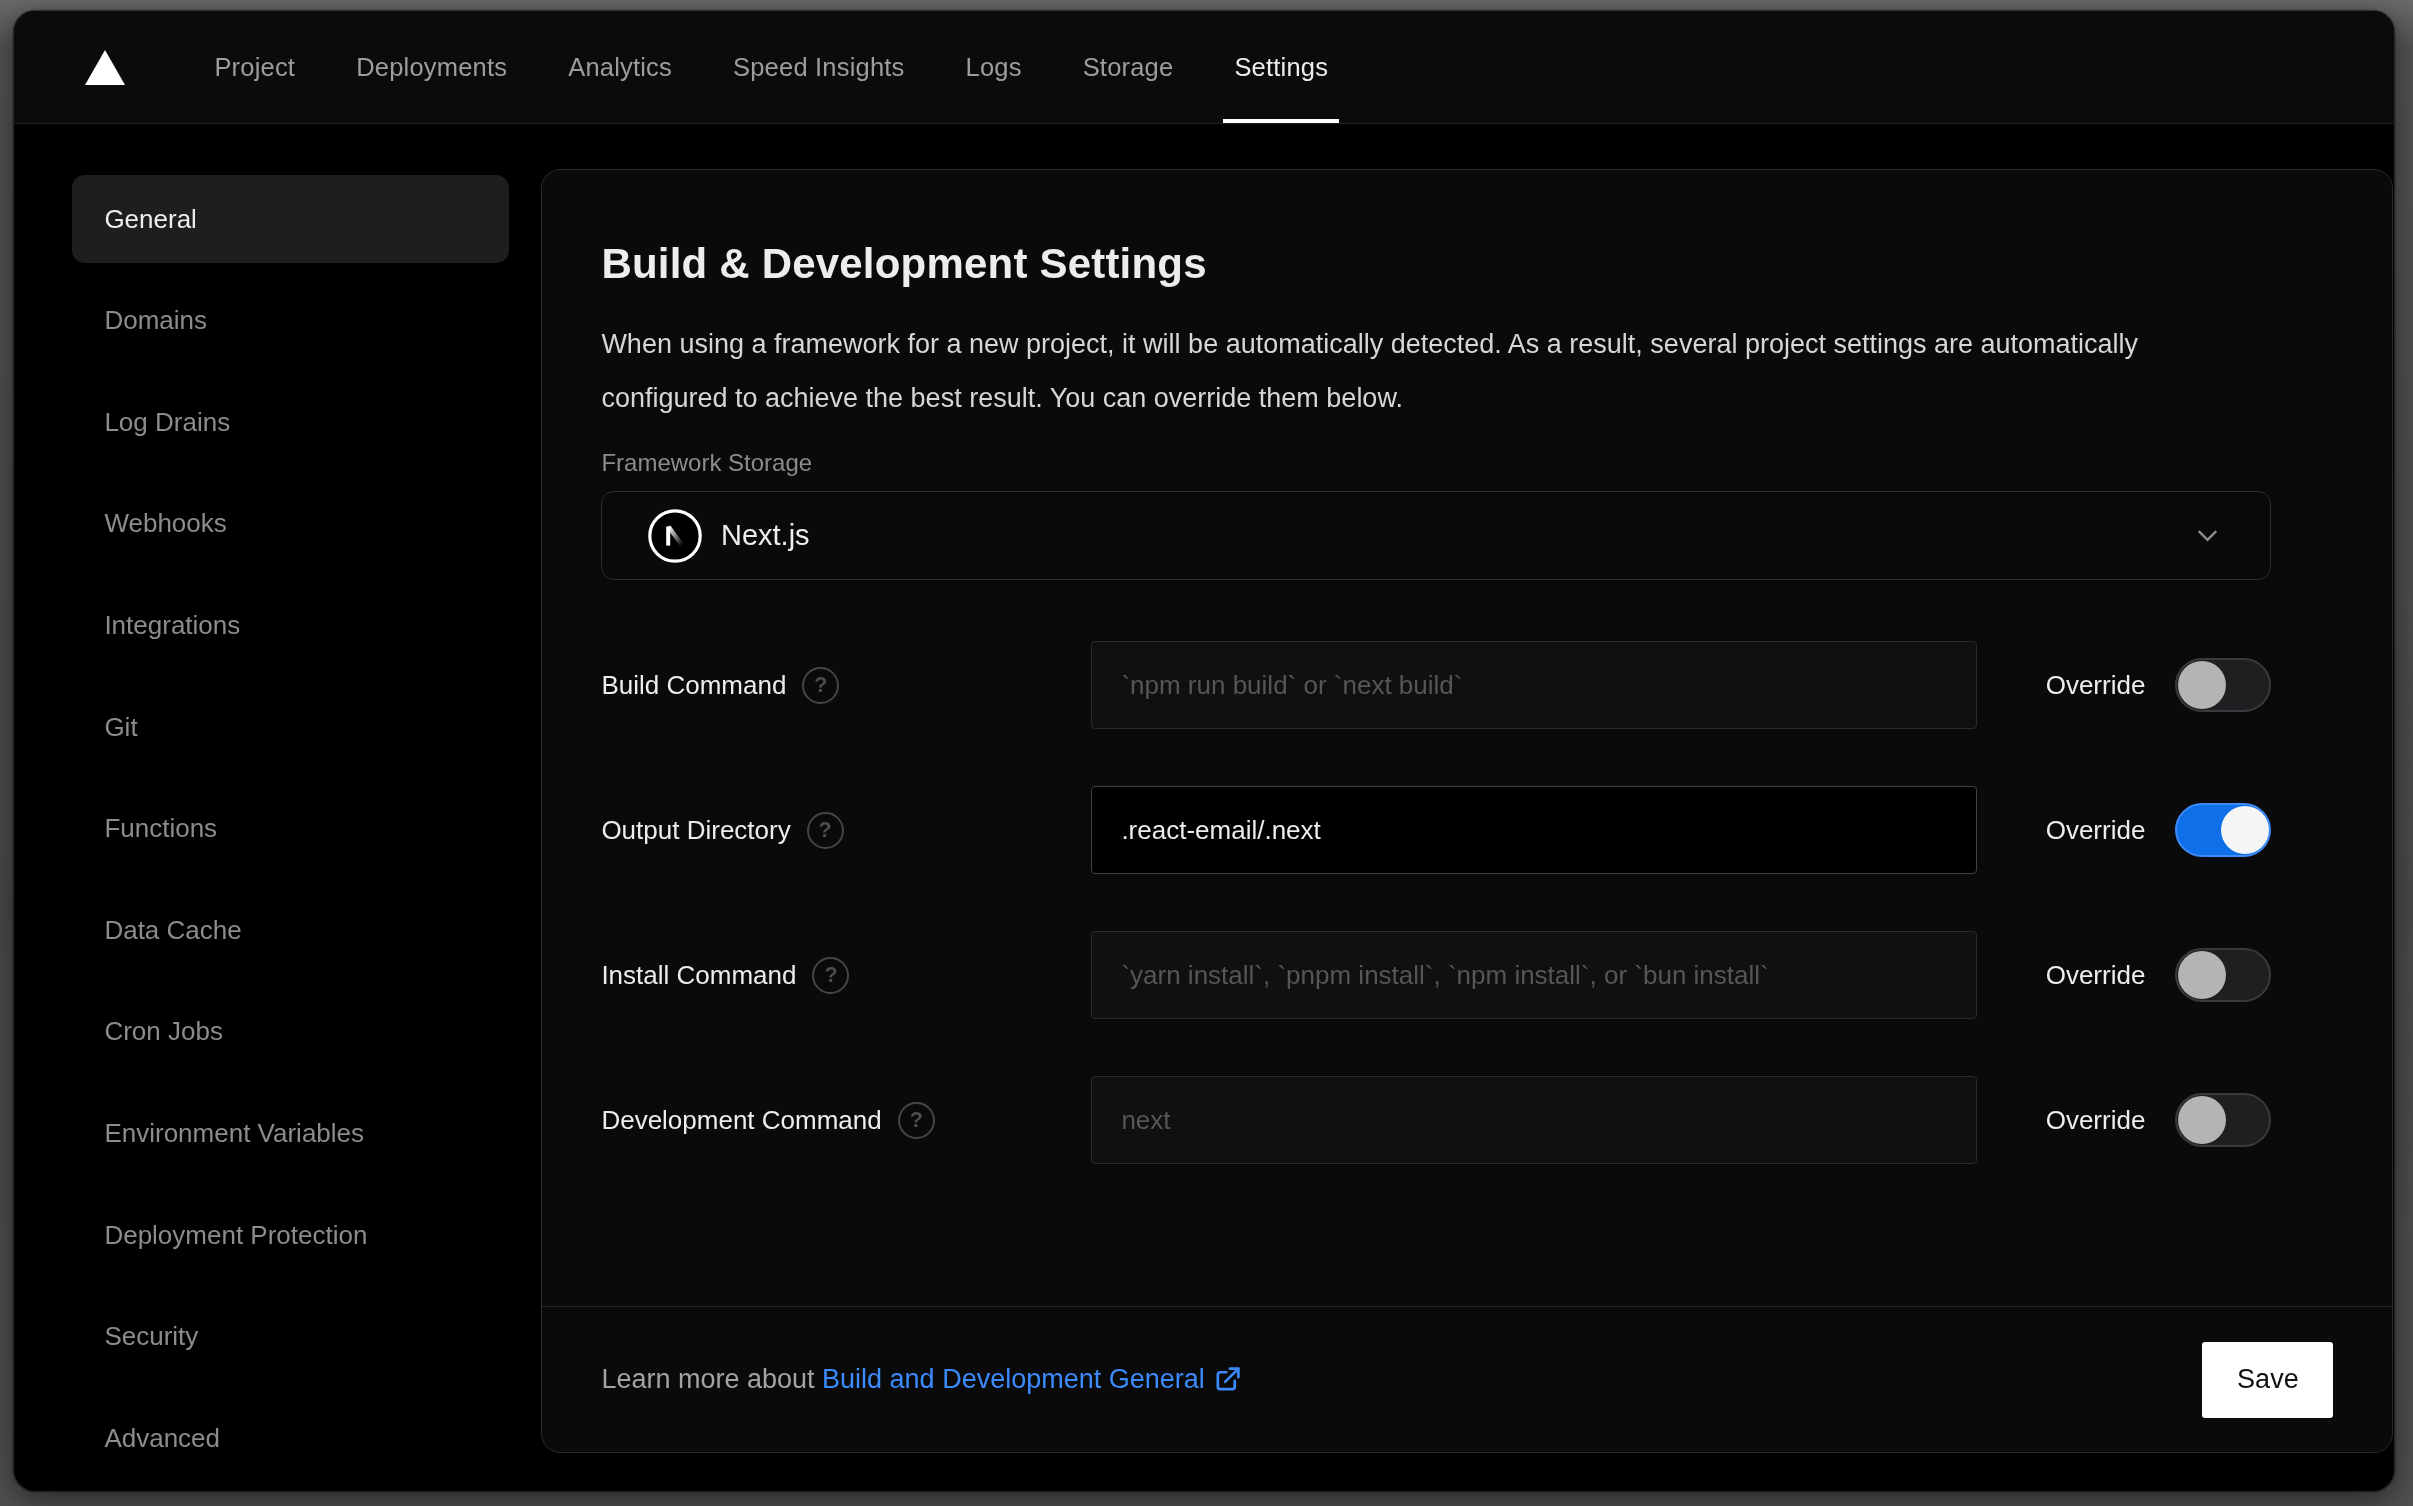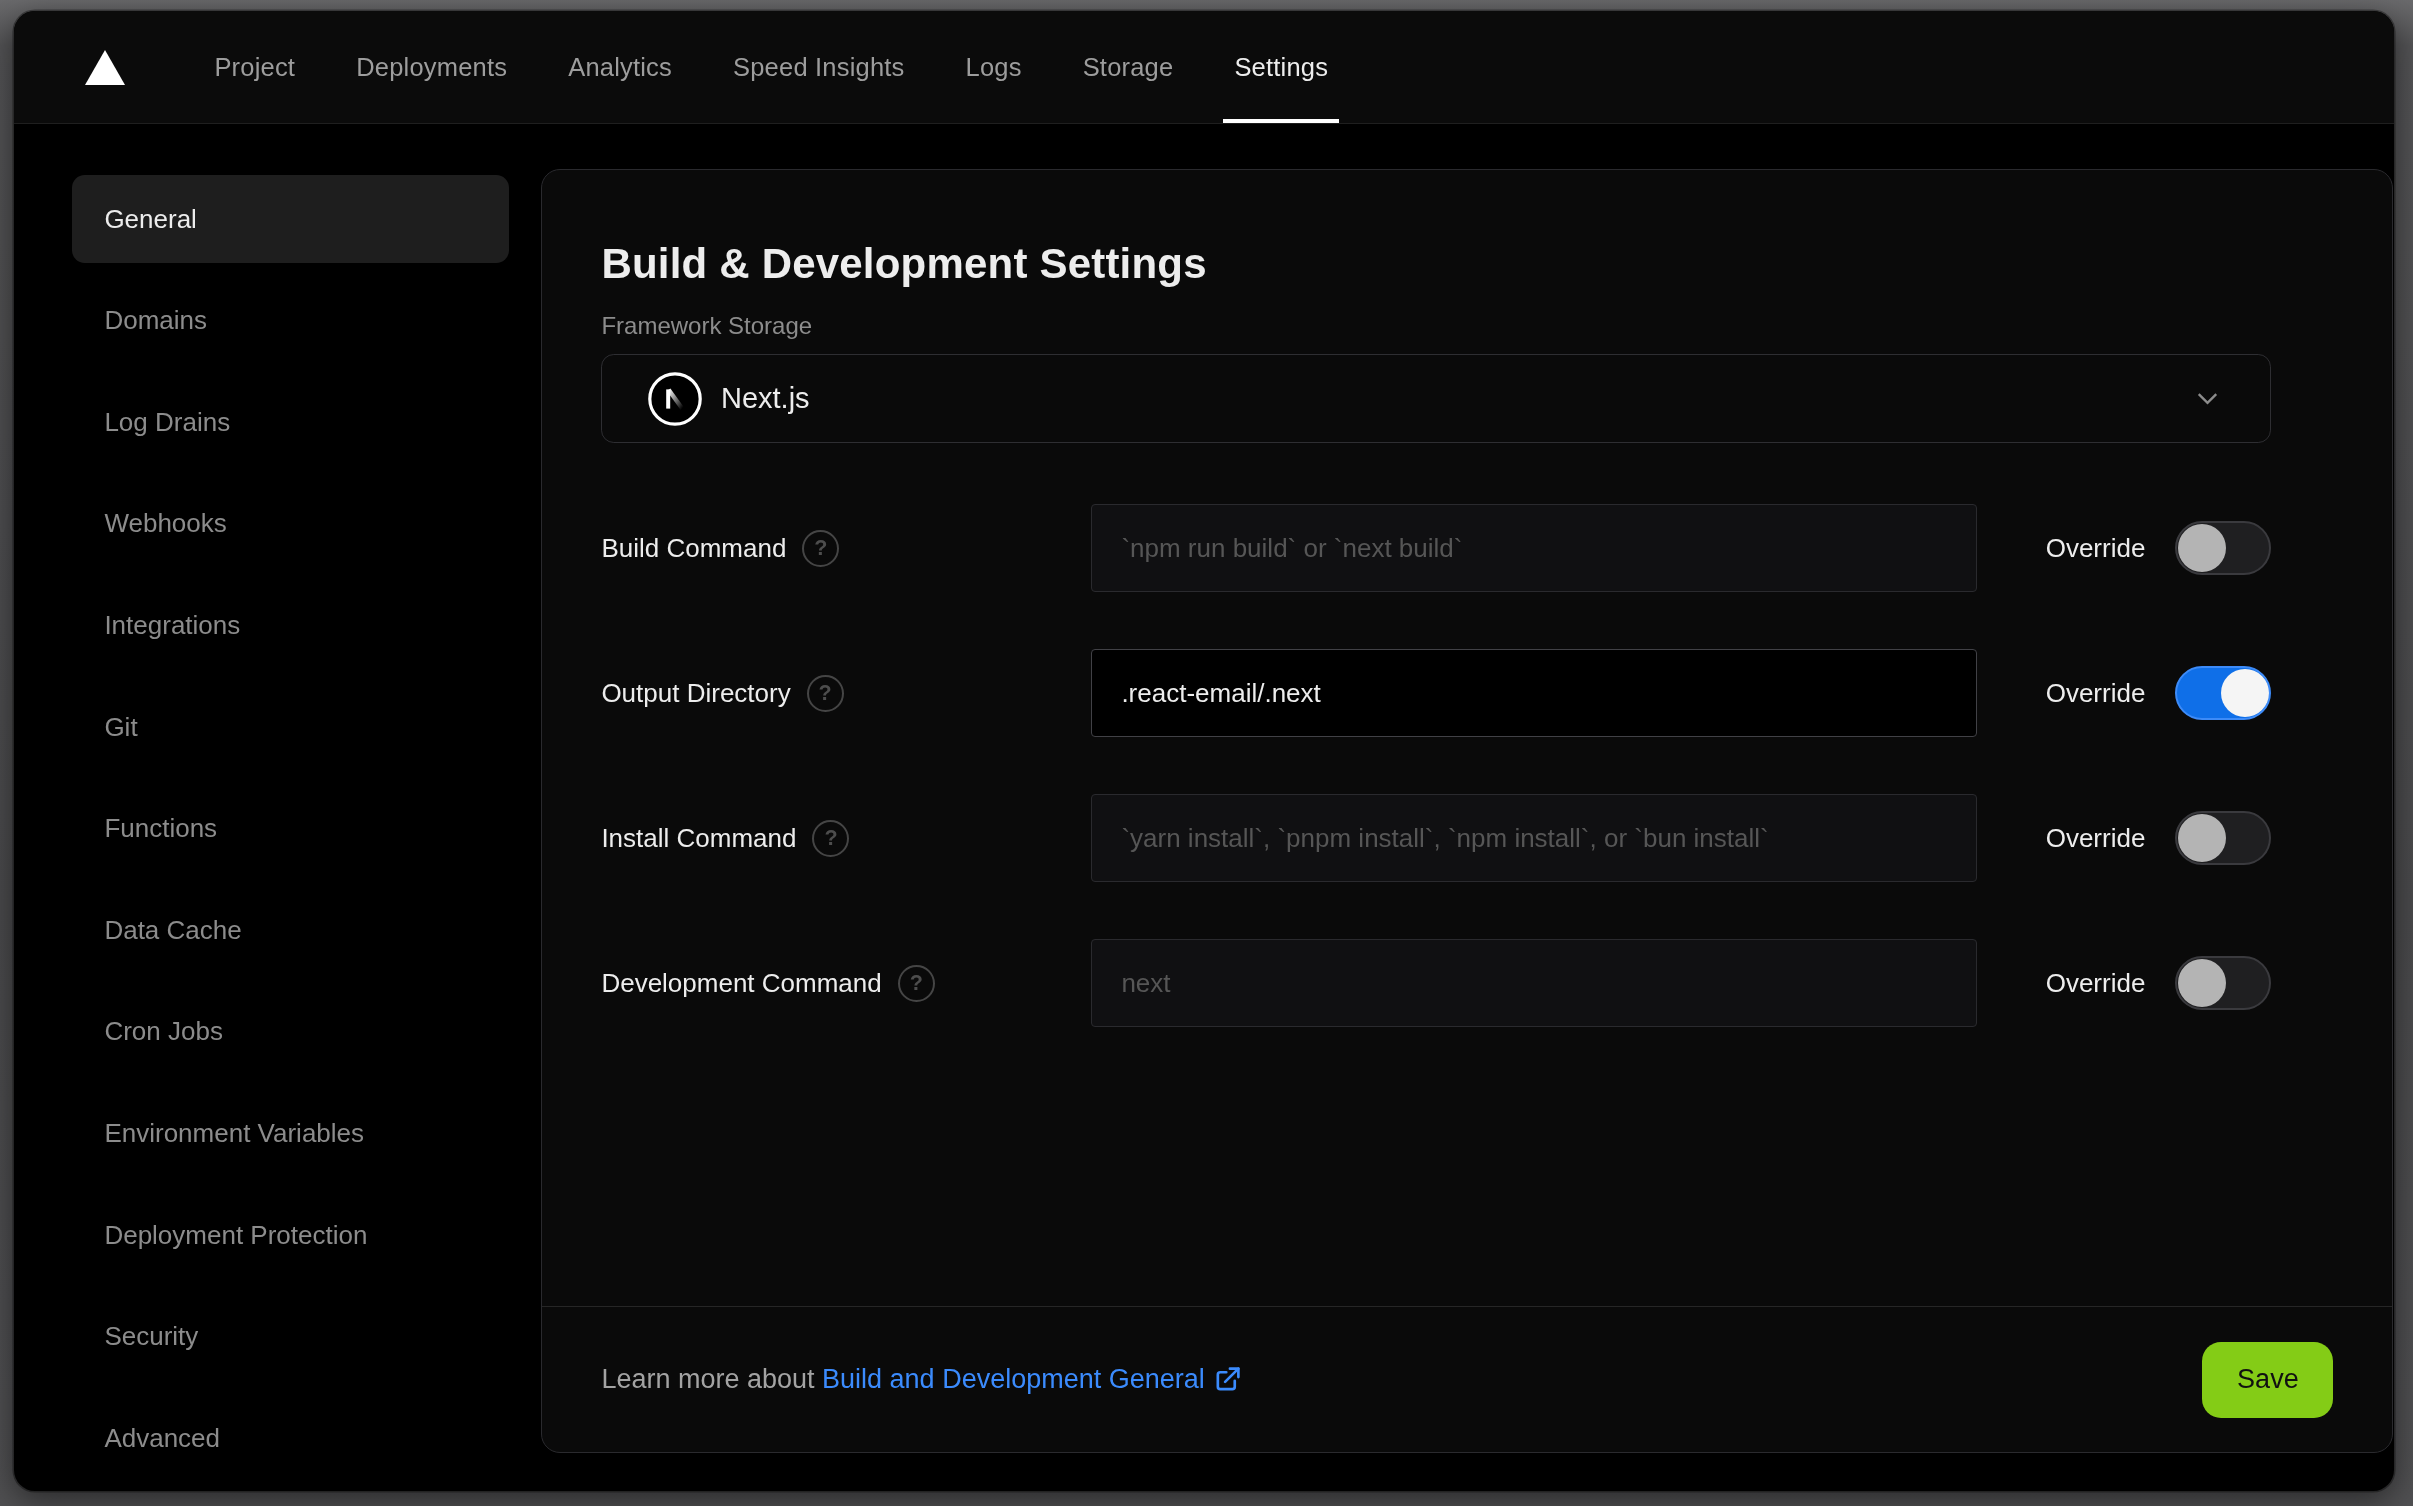--- a/index.html
+++ b/index.html
@@ -100,22 +100,22 @@
   
   .card-footer {
     margin-top:auto; height:146px; border-top:1.6px solid #262626;
     display:flex; align-items:center; justify-content:space-between; padding:0 59px;
   }
   .learn { color:#a3a3a3; font-size:27px; display:flex; align-items:center; }
   .learn-link { color:#3b8bfd; cursor:pointer; display:flex; align-items:center; }
   .ext-icon { width:29px; height:29px; margin-left:8px; color:#3b8bfd; }
   .save-btn {
     min-width:131px; height:76px; padding:0 28px;
-    background:#84cc16; color:#111; font-size:27px;
-    border:none; border-radius:19px; cursor:pointer;
+    background:#ffffff; color:#111; font-size:27px;
+    border:none; border-radius:3px; cursor:pointer;
     font-family:"Liberation Sans", sans-serif;
     display:flex; align-items:center; justify-content:center;
   }
 </style>
 </head>
 <body>
 
 <div class="window">
 
   <div class="topnav">
@@ -148,20 +148,21 @@
       <div class="side-item">Cron Jobs</div>
       <div class="side-item">Environment Variables</div>
       <div class="side-item">Deployment Protection</div>
       <div class="side-item">Security</div>
       <div class="side-item">Advanced</div>
     </div>
 
     <div class="card">
       <div class="card-body">
         <div class="card-title">Build &amp; Development Settings</div>
+        <div class="card-desc">When using a framework for a new project, it will be automatically detected. As a result, several project settings are automatically configured to achieve the best result. You can override them below.</div>
 
         <div class="field-label">Framework Storage</div>
 
         <div class="framework-select">
           <svg class="fw-logo" viewBox="0 0 70 70">
             <defs>
               <linearGradient id="ng1" x1="0" y1="0" x2="1" y2="1">
                 <stop offset="0%" stop-color="#ffffff"></stop>
                   <stop offset="85%" stop-color="#ffffff" stop-opacity="0"></stop>
               </linearGradient>

